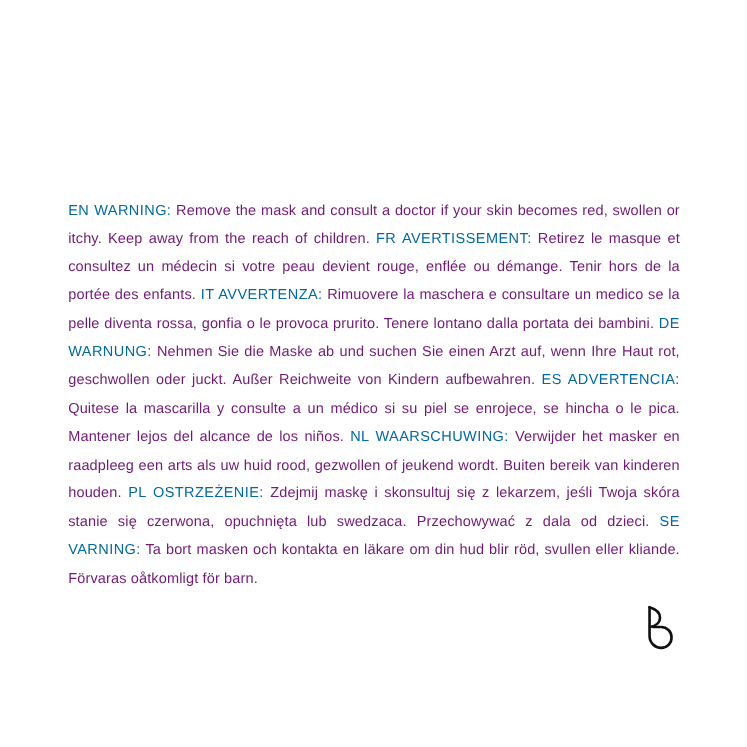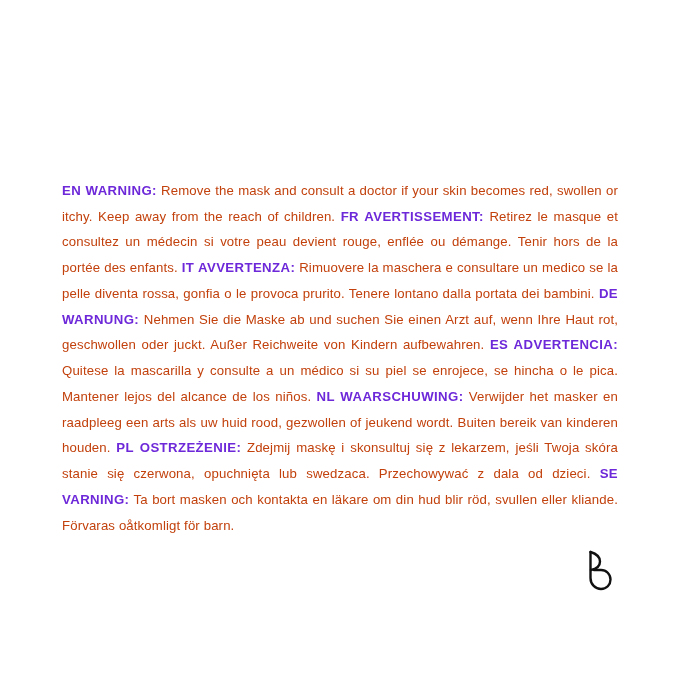--- a/index.html
+++ b/index.html
@@ -29,27 +29,27 @@
     top: 178px;
     width: 556px;
     font-size: 13.2px;
     line-height: 1.95;
     text-align: justify;
     text-justify: inter-word;
     letter-spacing: 0.01em;
     color: #222222;
   }
   .lang-label {
-    font-weight: bold;
+    font-weight: normal;
     letter-spacing: 0.03em;
-    color: #6d28d9;
+    color: #0369a1;
   }
   .lang-body {
     font-weight: normal;
-    color: #c2410c;
+    color: #701a75;
   }
   .sep {
     font-weight: normal;
   }
   .logo {
     position: absolute;
     left: 570px;
     top: 548px;
     width: 48px;
     height: 48px;

